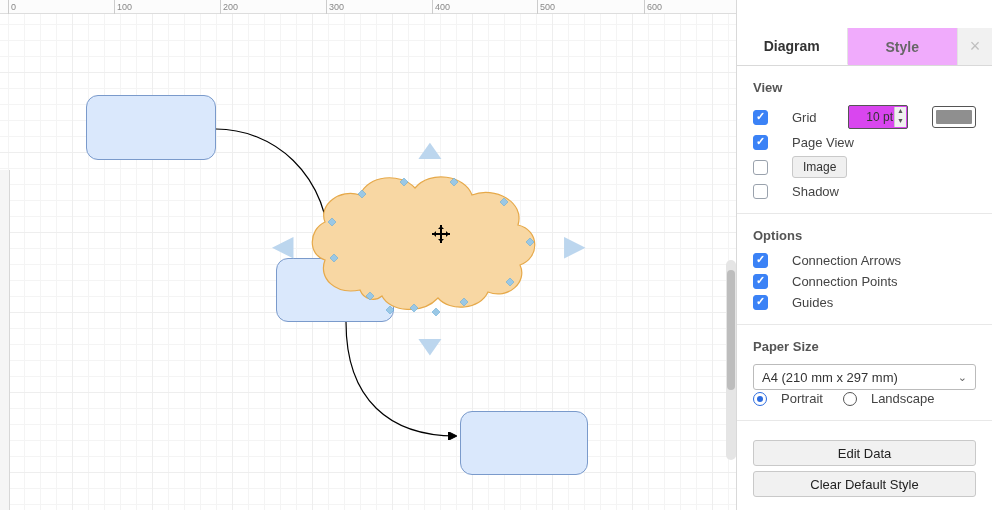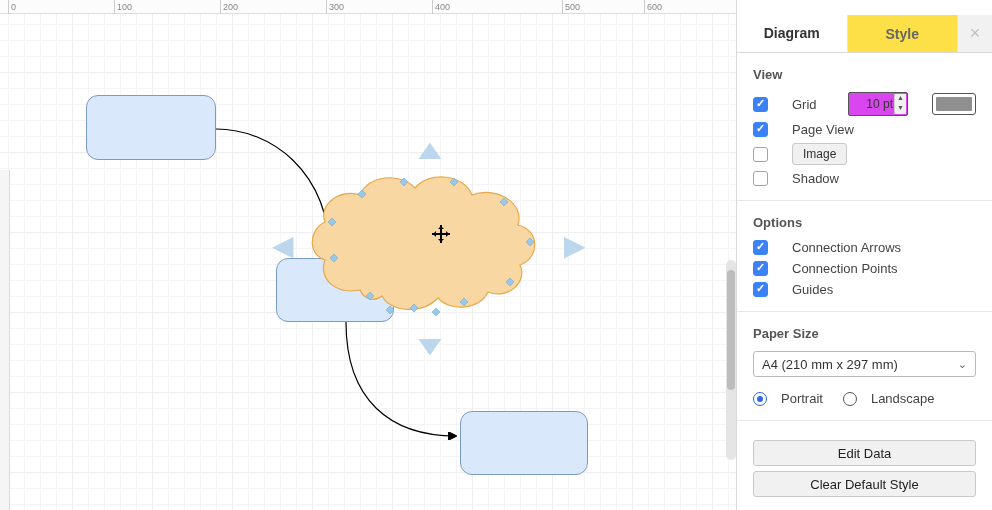--- a/index.html
+++ b/index.html
@@ -111,21 +111,21 @@
     height:38px;
     background:#f3f3f3;
     border-bottom:1px solid #d9d9d9;
   }
   .tab {
     flex:1;
     display:flex; align-items:center; justify-content:center;
     font-weight:600; font-size:14px; color:#666;
     border-right:1px solid #e3e3e3;
     cursor:pointer;
-    background:#fde047;
+    background:#f0abfc;
   }
   .tab.active{
     background:#fff; color:#333;
     border-bottom:1px solid #fff;
   }
   .tab-close{
     width:34px; flex:0 0 34px;
     font-size:18px; color:#bfbfbf;
     display:flex;align-items:center;justify-content:center;
     cursor:pointer;
@@ -222,21 +222,21 @@
   <div class="canvas-wrap">
 
     <div class="page-edge" style="left:0; top:170px; width:10px; height:340px; background:#f5f5f5; border-right:1px solid #d7d7d7;"></div>
 
     <div class="ruler-top">
         <div class="ruler-tick" style="left: 8px;">0</div>
         <div class="ruler-tick" style="left: 114px;">100</div>
         <div class="ruler-tick" style="left: 220px;">200</div>
         <div class="ruler-tick" style="left: 326px;">300</div>
         <div class="ruler-tick" style="left: 432px;">400</div>
-        <div class="ruler-tick" style="left: 562px;">500</div>
+        <div class="ruler-tick" style="left: 537px;">500</div>
         <div class="ruler-tick" style="left: 644px;">600</div>
       </div>
 
     <svg class="edge" style="position:absolute; left:0; top:0; width:100%; height:100%;">
       <defs>
         <marker id="arrow" viewBox="0 0 10 10" refX="9" refY="5" markerWidth="7" markerHeight="7" orient="auto-start-reverse">
           <path d="M0 0 L10 5 L0 10 z"></path>
         </marker>
       </defs>
       <path d="M216 129 C 270 129, 330 170, 330 258"></path>
@@ -351,21 +351,21 @@
         <span class="label">Guides</span>
       </div>
     </div>
 
     <div class="section">
       <h4>Paper Size</h4>
       <div class="select">
         <span>A4 (210 mm x 297 mm)</span>
         <span class="chevron">⌄</span>
       </div>
-      <div class="row" style="margin-top:14px; gap:14px;">
+      <div class="row" style="margin-top:1px; gap:14px;">
         <span class="radio sel"></span>
         <span class="label">Portrait</span>
         <span class="radio" style="margin-left:6px"></span>
         <span class="label">Landscape</span>
       </div>
     </div>
 
     <div class="section" style="border-bottom:none">
       <div class="big-btn">Edit Data</div>
       <div class="big-btn">Clear Default Style</div>

